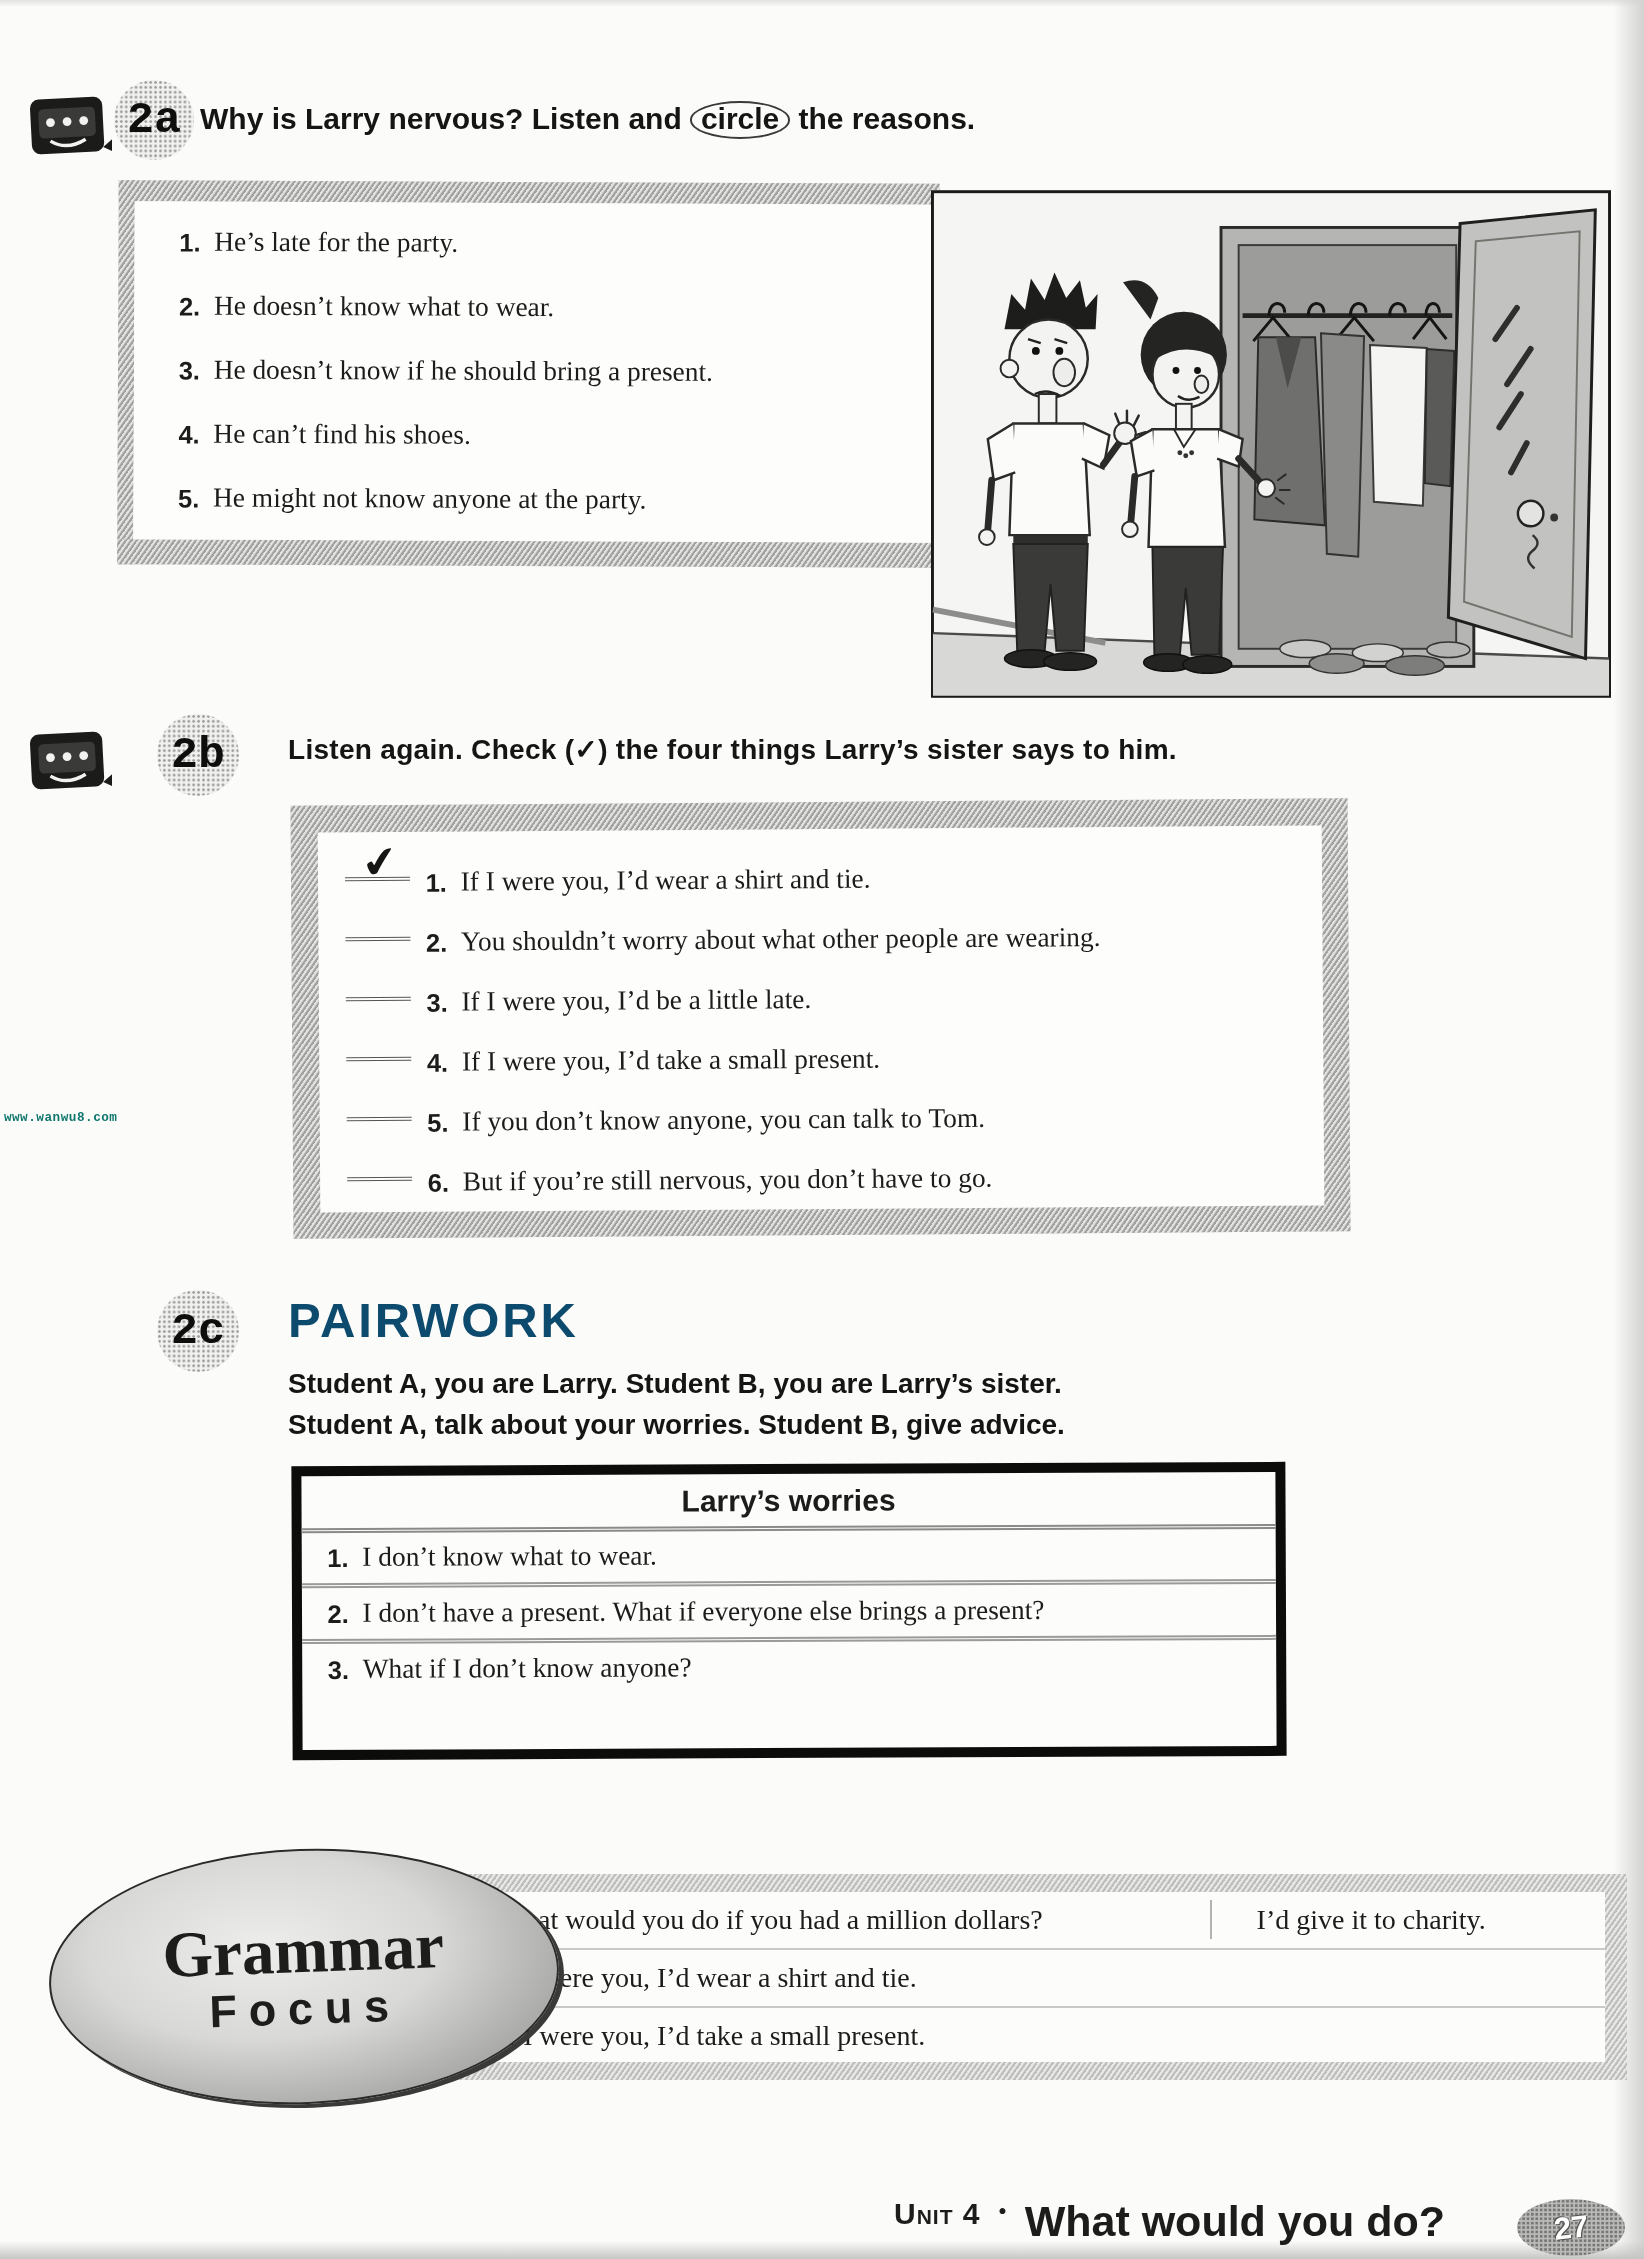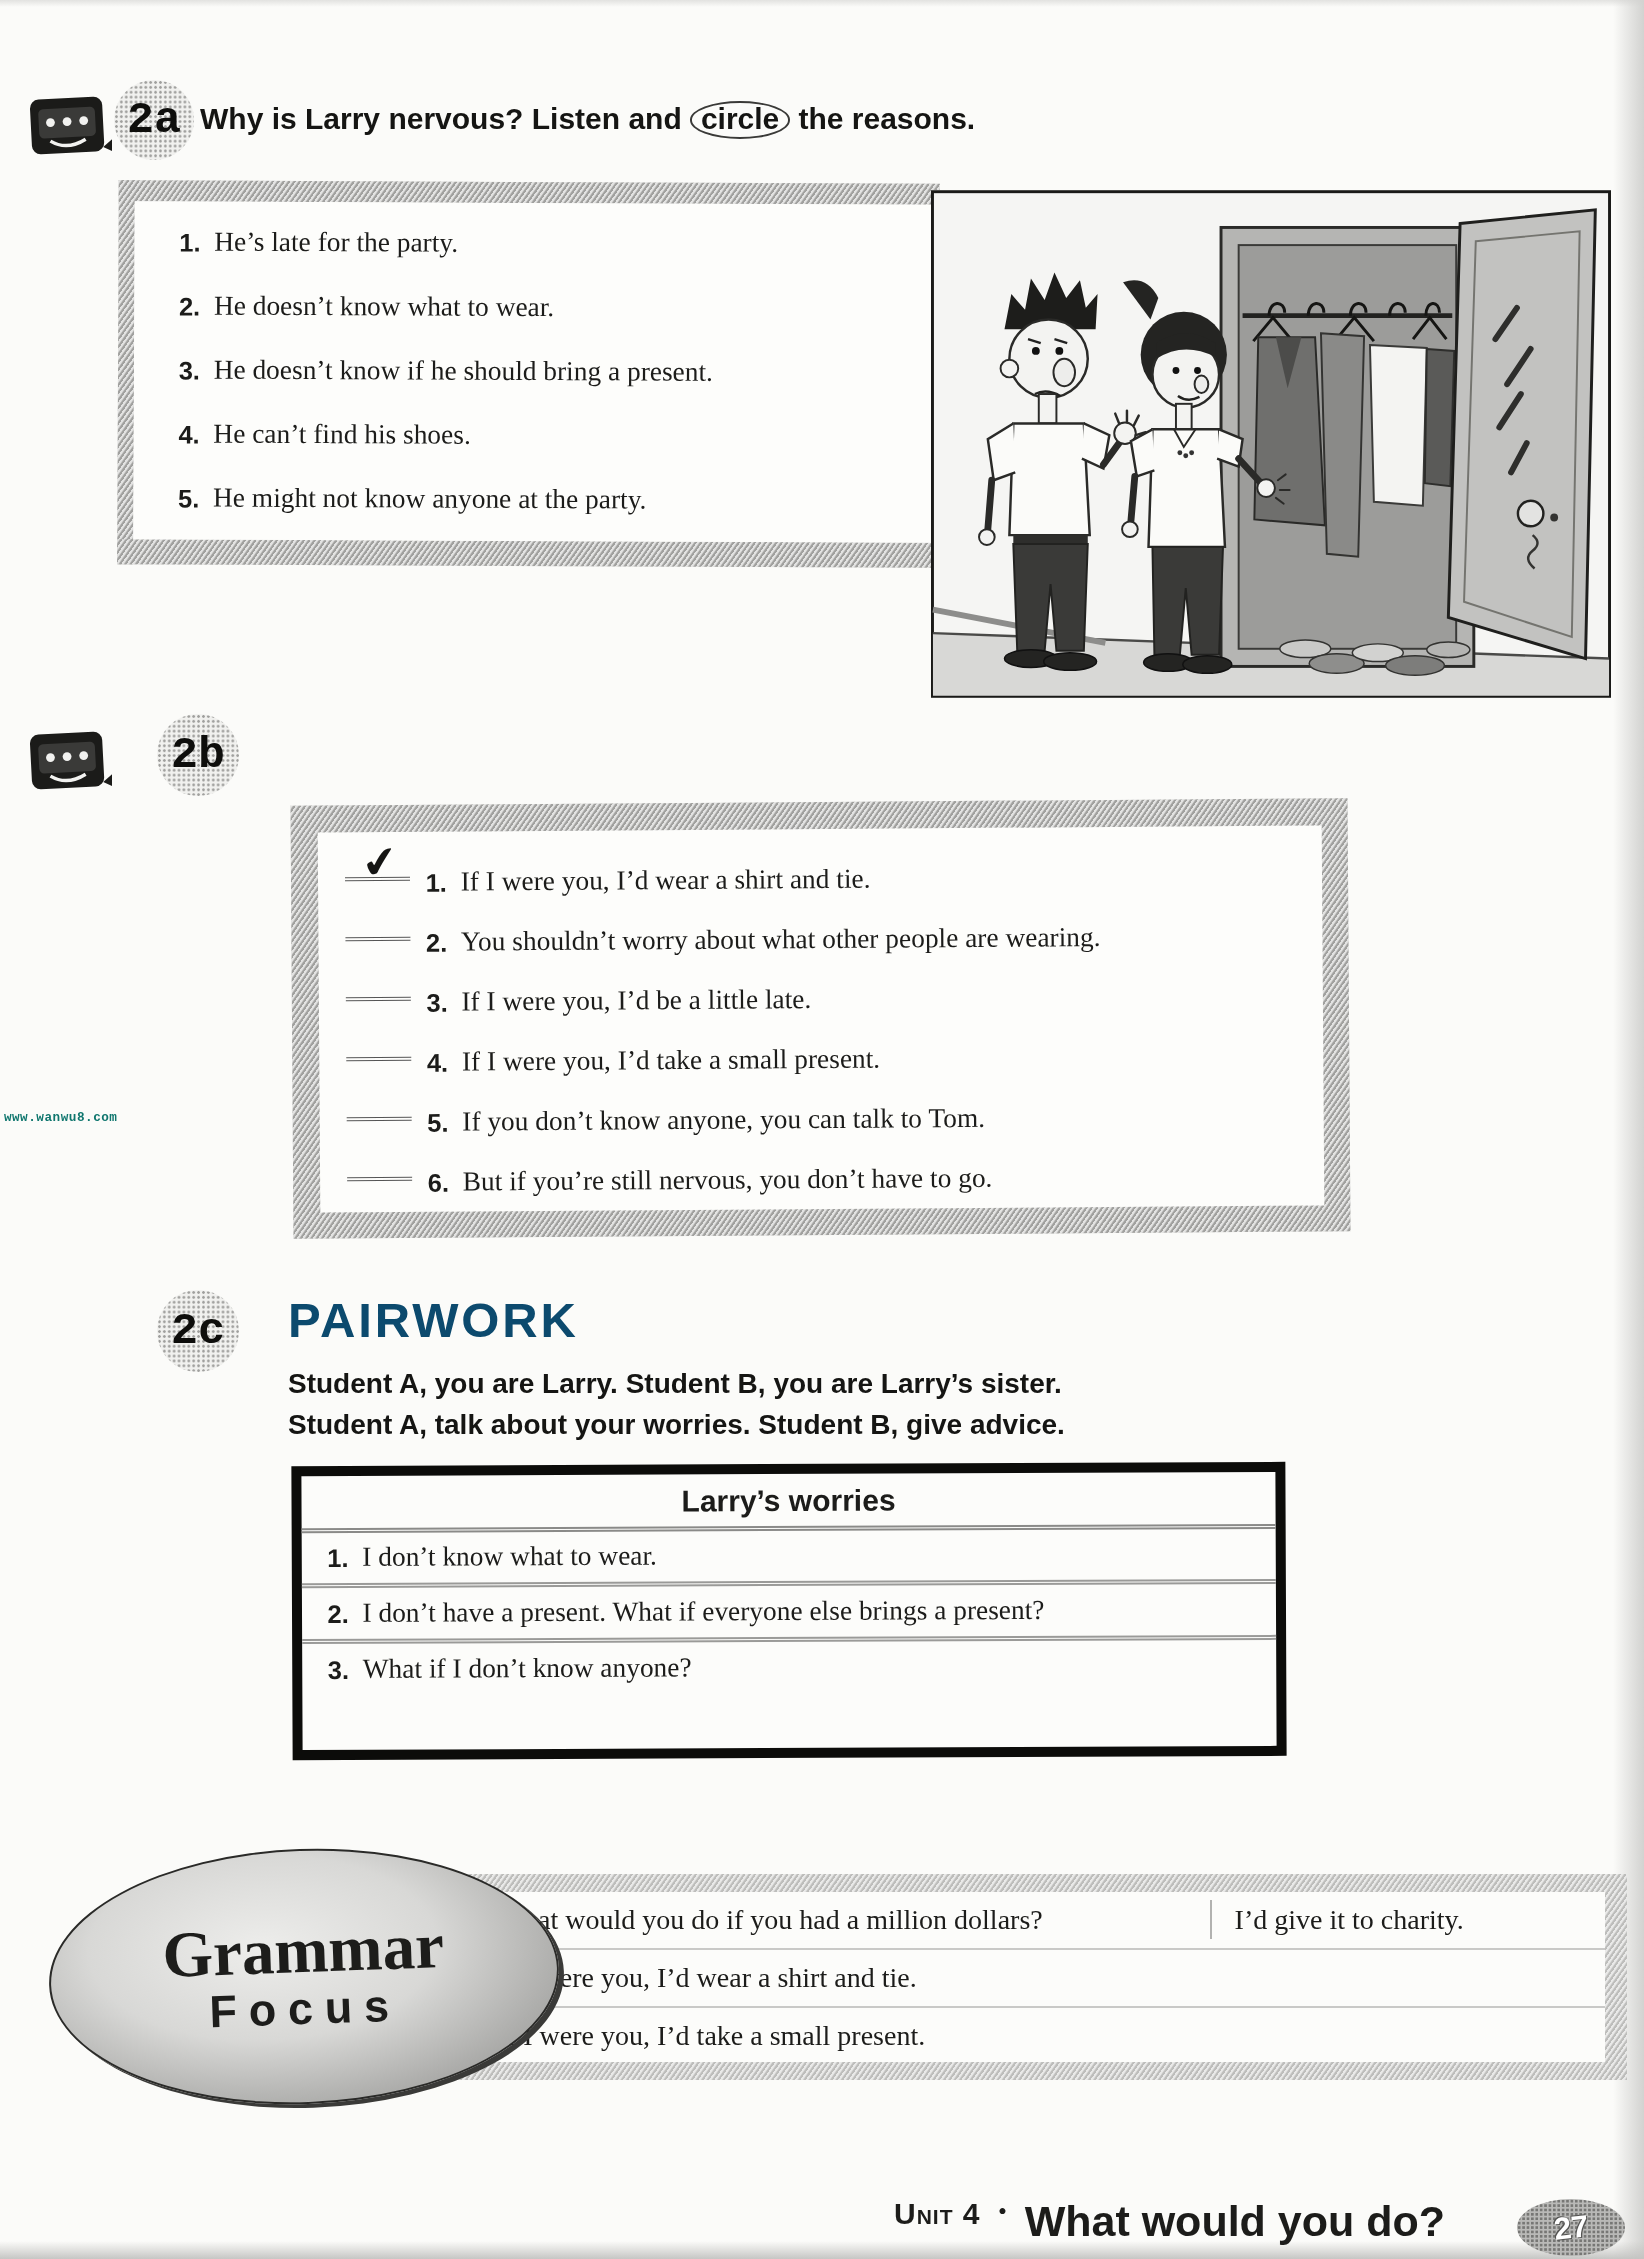--- a/index.html
+++ b/index.html
@@ -46,21 +46,21 @@
   .worries-title{text-align:center;font-family:"Liberation Sans",sans-serif;font-weight:bold;font-size:30px;
            padding:9.8px 0 7.8px 0;border-bottom:5.9px double #8a8a88;}
   .worry-row{display:flex;align-items:flex-start;font-size:27.4px;padding:9.8px 0 3.9px 25.5px;border-bottom:5.9px double #9a9a98;height:37px;}
   .worry-row:last-child{border-bottom:none;}
   
   .gf-band{left:445px;top:1874px;width:1182px;height:206px;}
   .gf-panel{position:absolute;left:21.6px;top:17.6px;right:21.6px;bottom:17.6px;background:#fcfcfa;}
   .gf-row{display:flex;height:56px;border-bottom:2px solid #c9c9c7;font-size:28px;align-items:center;}
   .gf-row:last-child{border-bottom:none;}
   .gf-q{width:712px;padding-left:31px;}
-  .gf-a{padding-left:23px;border-left:2px solid #b2b2b0;height:70%;display:flex;align-items:center;}
+  .gf-a{padding-left:45px;border-left:2px solid #b2b2b0;height:70%;display:flex;align-items:center;}
   .gf-oval{left:49px;top:1849px;width:506px;height:251px;border-radius:50%;z-index:5;
            background:radial-gradient(ellipse at 42% 38%, #ededeb 0%, #d8d8d6 42%, #a6a6a4 78%, #8e8e8c 100%);
            border:2.9px solid #2a2a28;box-shadow:4.9px 3.9px 0 #3a3a38;
            display:flex;flex-direction:column;align-items:center;justify-content:center;transform:rotate(-2deg);}
   .gf-word1{font-family:"Liberation Serif",serif;font-weight:bold;font-size:65px;color:#1d1d1b;line-height:1;}
   .gf-word2{font-family:"Liberation Sans",sans-serif;font-weight:bold;font-size:45px;letter-spacing:11.8px;color:#1d1d1b;line-height:1.15;}
   
   .footer{left:894px;top:2197px;height:59px;display:flex;}
   .unit-label{font-family:"Liberation Sans",sans-serif;font-weight:bold;font-size:30px;font-variant:small-caps;letter-spacing:1px;}
   .dot{font-size:25.5px;padding:0 17.6px;}
@@ -248,20 +248,21 @@
       <rect x="12" y="18" width="58" height="30" rx="5" fill="#3a3a38" transform="rotate(-3 41 33)"></rect>
       <circle cx="24" cy="33" r="4.5" fill="#f2f2f0"></circle>
         <circle cx="41" cy="32" r="4.5" fill="#f2f2f0"></circle>
         <circle cx="58" cy="31" r="4.5" fill="#f2f2f0"></circle>
       <path d="M24 52 q 17 10 36 -2" stroke="#f2f2f0" stroke-width="3.5" fill="none"></path>
     </svg>
   </div>
   <div class="abs badge halftone" style="left:157px;top:714px;width:82px;height:82px;">
     <span>2b</span>
   </div>
+  <div class="abs prompt" style="left:288px;top:733px;width:1225px;font-size:28px;letter-spacing:0.3px;">Listen again. Check (✓) the four things Larry’s sister says to him.</div>
 
   <div class="abs box2b hatch">
     <div class="panel" id="statements-list">
       <div class="stmt-row">
         <span class="check">✔</span>
         <span class="blank"></span>
         <span class="num" style="padding-top:15.7px;">1.</span>
         <span style="padding-top:13.7px;">If I were you, I’d wear a shirt and tie.</span>
       </div>
 

